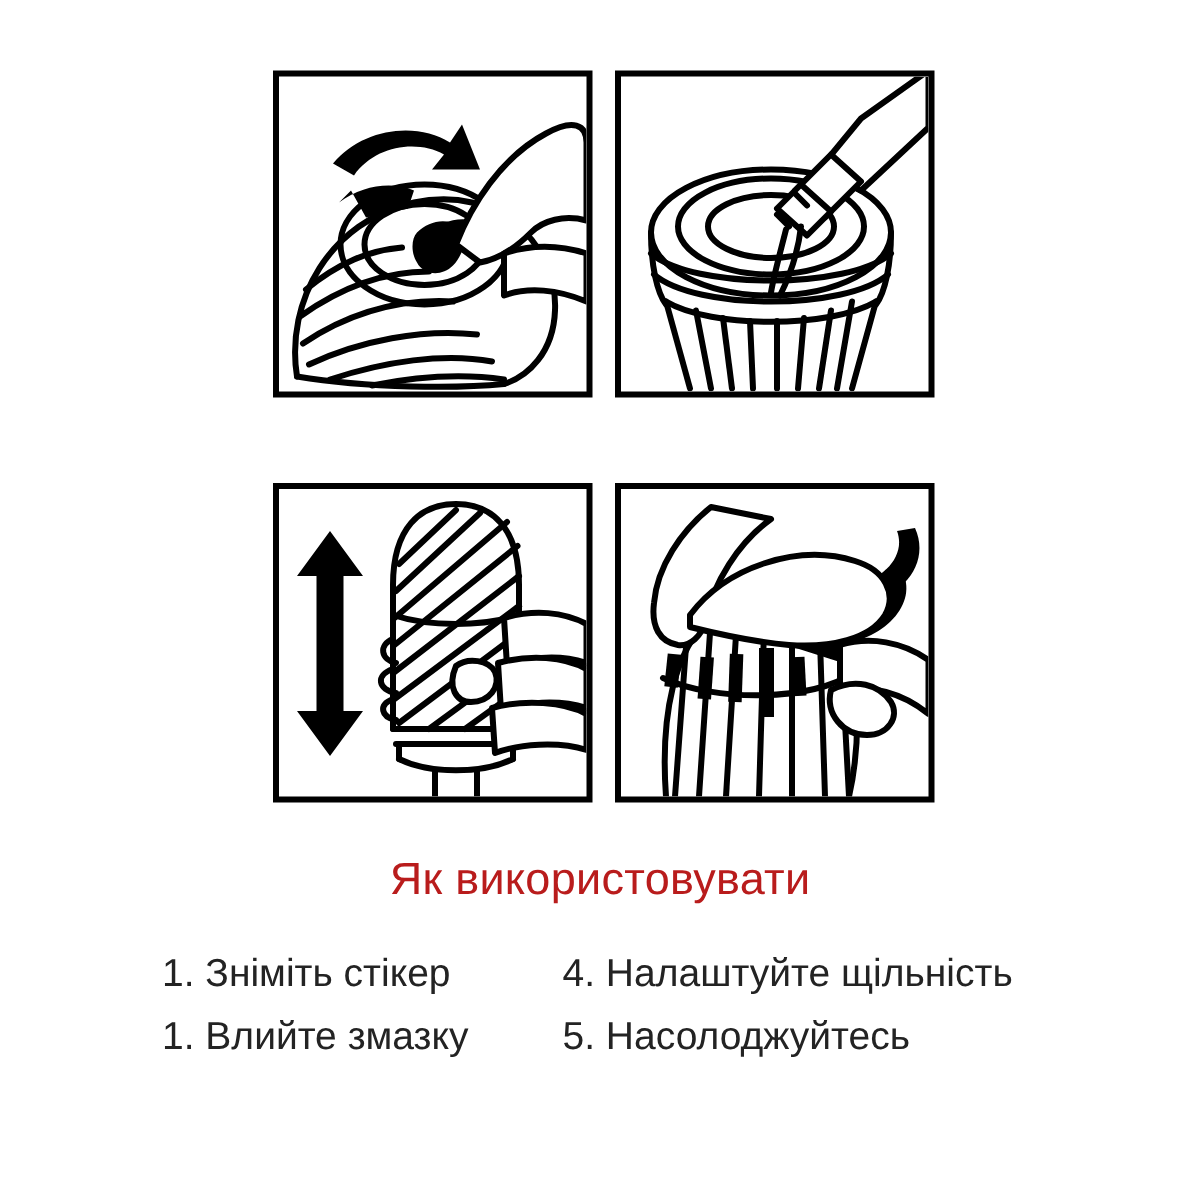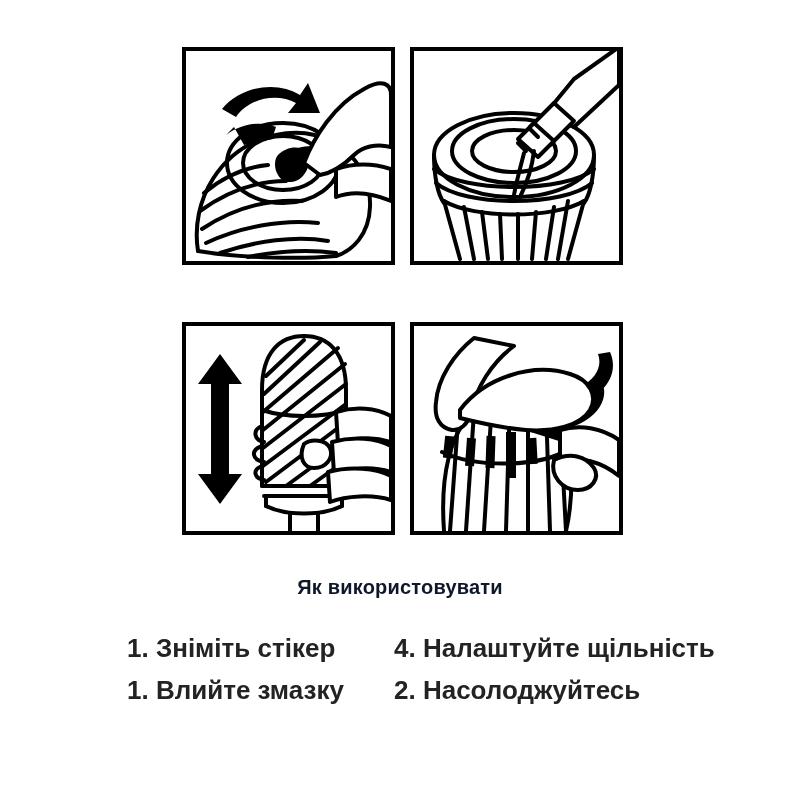--- a/index.html
+++ b/index.html
@@ -44,47 +44,46 @@
 
   
   #caption-block {
     position: absolute;
     left: 0;
     top: 570px;
     width: 800px;
   }
   #how-to-title {
     text-align: center;
-    font-size: 20px;
-    font-weight: 700;
+    font-size: 30px;
+    font-weight: 400;
     letter-spacing: 0.2px;
-    color: #0f172a;
+    color: #b91c1c;
     margin: 0;
     line-height: 34px;
   }
   #steps-columns {
     margin-top: 26px;
     display: flex;
     justify-content: center;
     gap: 0px;
   }
   .steps-col {
     display: flex;
     flex-direction: column;
     gap: 6px;
   }
   .steps-col.left  { width: 325px; padding-left: 58px; box-sizing: border-box; }
   .steps-col.right { width: 375px; padding-left: 0px;  box-sizing: border-box; }
   .step-line {
     font-size: 26px;
-    font-weight: 700;
+    font-weight: 400;
     line-height: 36px;
     color: #232323;
     white-space: nowrap;
-    margin-left: 19px;
   }
 </style>
 </head>
 <body>
 
 <div id="panel-grid">
 
   <div class="panel">
     <svg viewBox="0 0 205 210">
       <g fill="none" stroke="#000" stroke-width="4" stroke-linecap="round" stroke-linejoin="round">
@@ -268,17 +267,17 @@
 
   <div id="steps-columns">
 
     <div class="steps-col left">
       <div class="step-line">1. Зніміть стікер</div>
       <div class="step-line">1. Влийте змазку</div>
     </div>
 
     <div class="steps-col right">
       <div class="step-line">4. Налаштуйте щільність</div>
-      <div class="step-line">2. Насолоджуйтесь</div>
+      <div class="step-line">5. Насолоджуйтесь</div>
     </div>
 
   </div>
 </div>
 
 </body></html>

